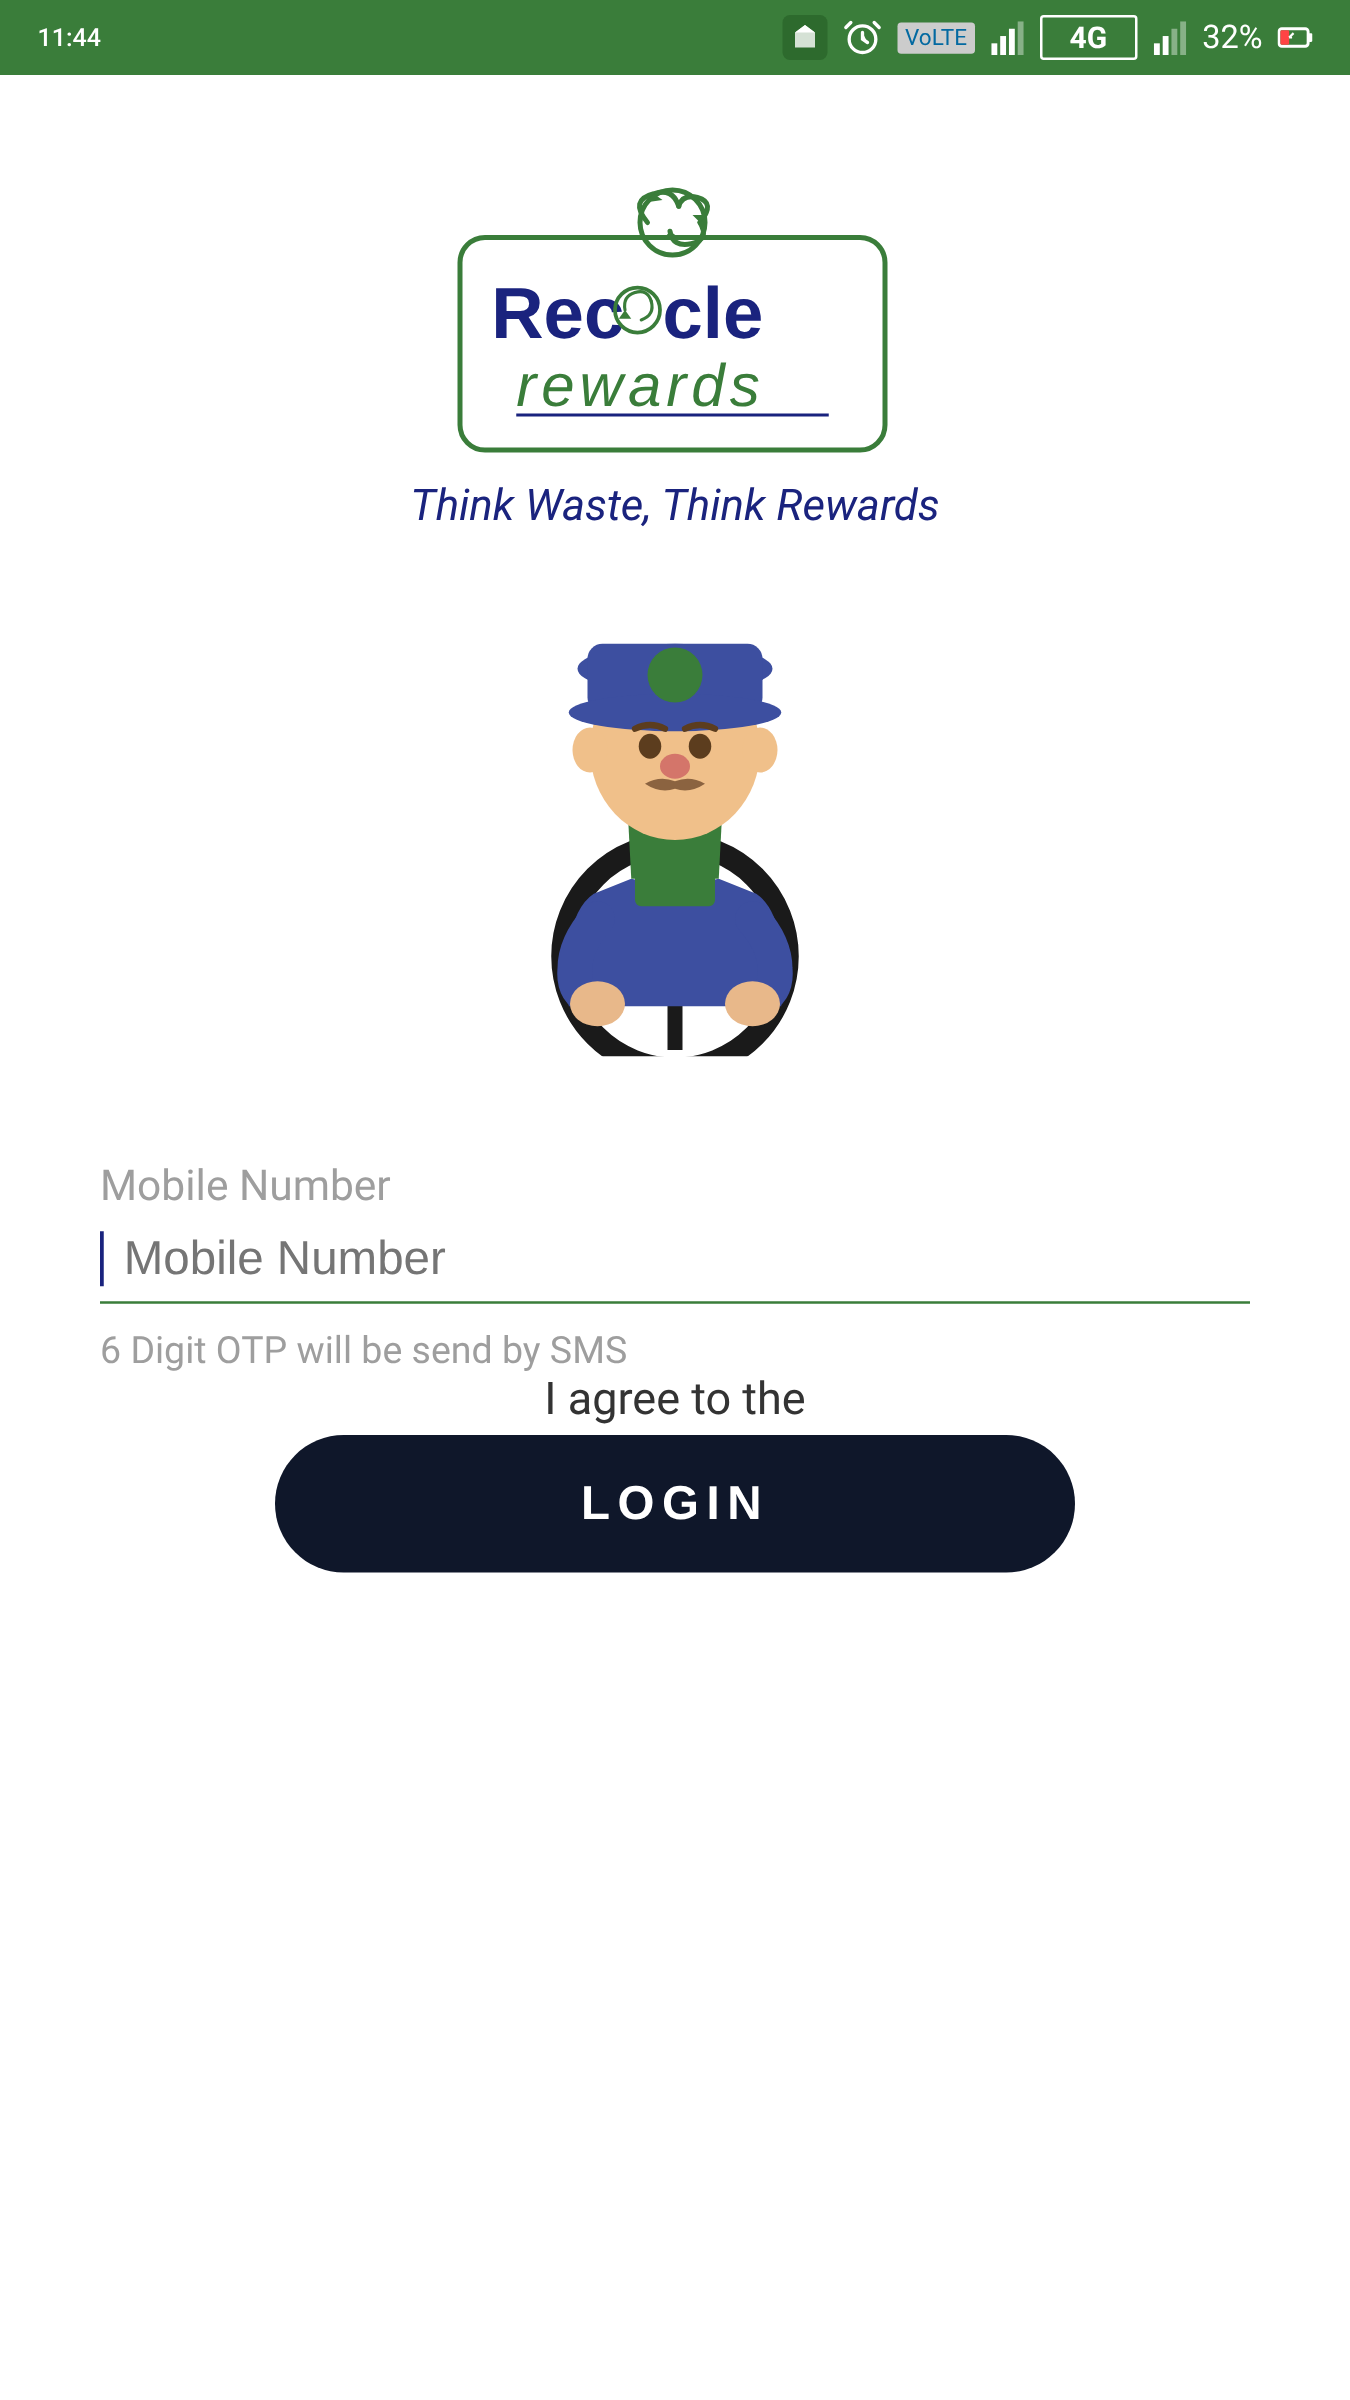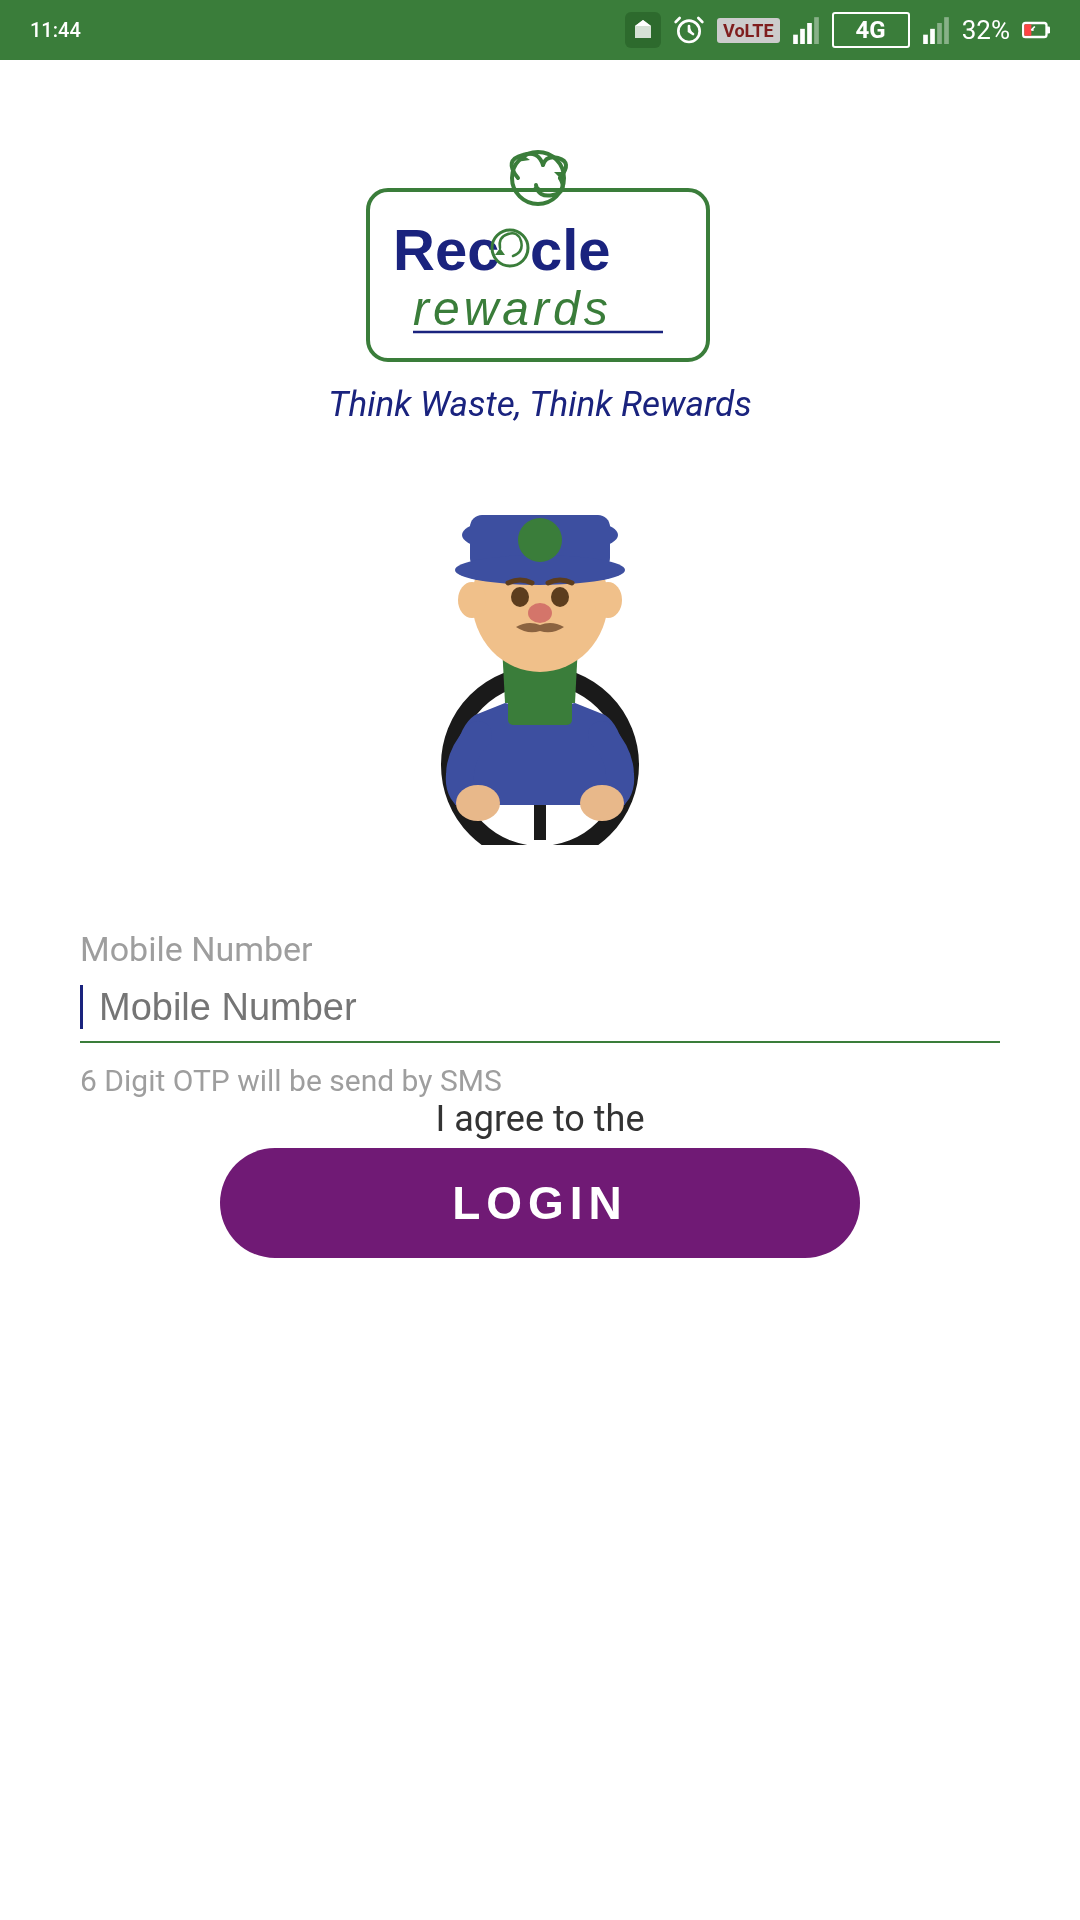--- a/index.html
+++ b/index.html
@@ -130,25 +130,25 @@
     .terms-link {
       color: #1a6eab;
       text-decoration: underline;
       cursor: pointer;
     }
 
     
     .login-button {
       width: 640px;
       height: 110px;
-      background: #701a75;
+      background: #0f172a;
       border: none;
       border-radius: 60px;
       color: white;
-      font-size: 46px;
+      font-size: 38px;
       font-weight: 600;
       letter-spacing: 6px;
       cursor: pointer;
       display: flex;
       align-items: center;
       justify-content: center;
     }
 
     
     .app-icon {
@@ -156,25 +156,25 @@
       height: 36px;
       background: #2d6a2d;
       border-radius: 6px;
       display: flex;
       align-items: center;
       justify-content: center;
     }
 
     .volte-badge {
       background: #cccccc;
-      color: #7f1d1d;
+      color: #0369a1;
       font-size: 18px;
       padding: 2px 6px;
       border-radius: 3px;
-      font-weight: bold;
+      font-weight: normal;
     }
   </style>
 </head>
 <body>
 
 <div class="status-bar">
   <span class="status-time">11:44</span>
   <div class="status-icons">
 
     <div class="app-icon">

